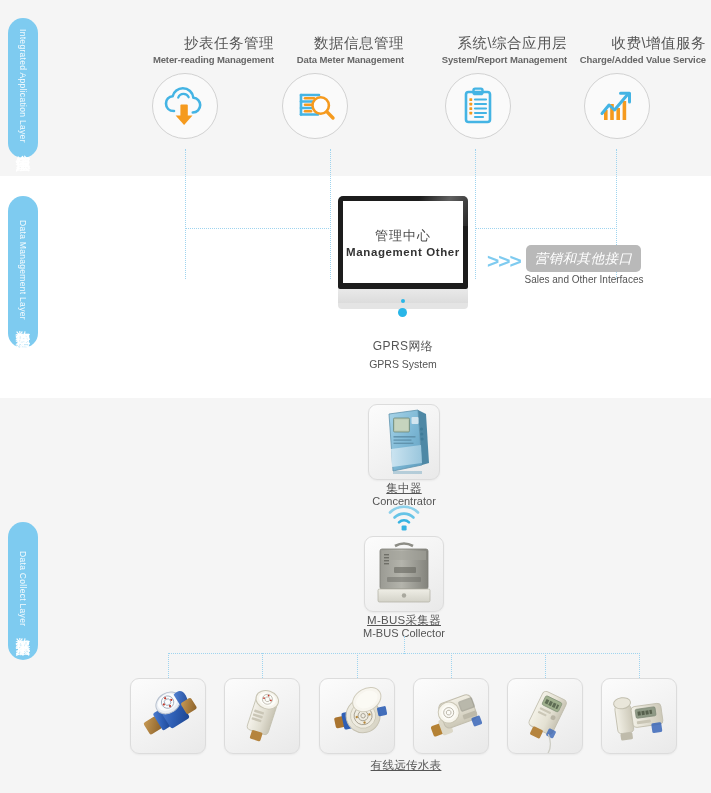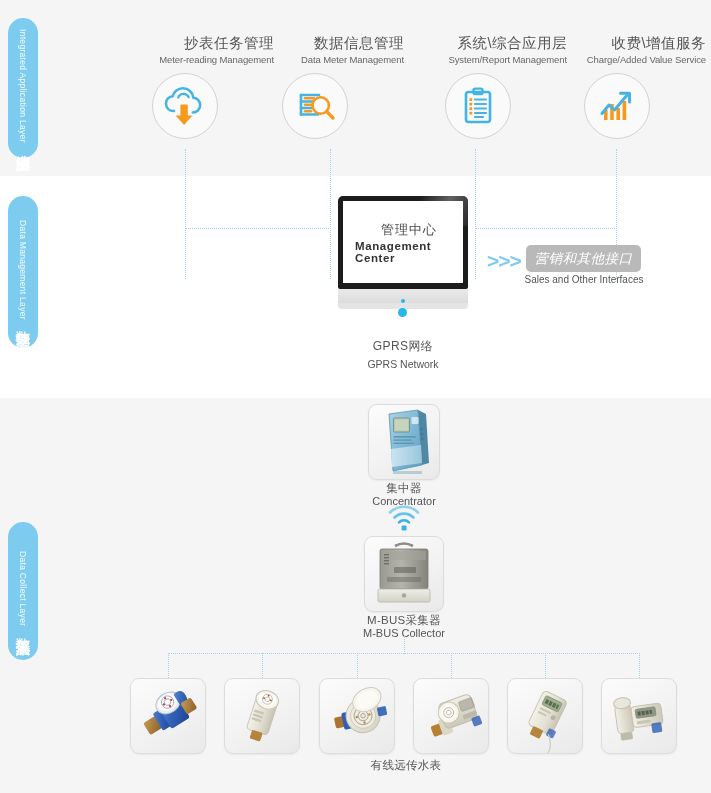--- a/index.html
+++ b/index.html
@@ -39,21 +39,21 @@
   #tab-collect { top: 522px; height: 138px; }
 
   
   .dot-v, .dot-h { position: absolute; }
   .dot-v { width: 1px; border-left: 1px dotted #9fd4ef; }
   .dot-h { height: 1px; border-top: 1px dotted #9fd4ef; }
 
   
   .app-node { position: absolute; width: 178px; text-align: right; top: 34px; }
   .app-title-cn { font-size: 14.5px; color: #555; letter-spacing: .5px; line-height: 1.25; }
-  .app-title-en { font-size: 9.5px; color: #666; font-weight: normal; letter-spacing: -.1px; margin-top: 2px; }
+  .app-title-en { font-size: 9.5px; color: #666; font-weight: bold; letter-spacing: -.1px; margin-top: 2px; }
   .app-circle {
     width: 66px; height: 66px; margin: 8px auto 0;
     border: 1px solid #d2d2d2; border-radius: 50%;
     background: #fafafa;
     display: flex; align-items: center; justify-content: center;
   }
   .app-circle svg { display:block; }
 
   
   #monitor { position: absolute; left: 338px; top: 196px; width: 130px; }
@@ -62,21 +62,21 @@
     border-radius: 5px 5px 2px 2px; padding: 5px 5px 6px 5px;
     position: relative; overflow: hidden;
   }
   .mon-bezel:after {
     content:""; position:absolute; right:0; top:0; width: 74px; height: 30px;
     background: linear-gradient(115deg, rgba(255,255,255,0) 30%, rgba(255,255,255,.30) 65%, rgba(255,255,255,.05) 100%);
     pointer-events:none;
   }
   .mon-screen {
     width: 100%; height: 100%; background: #ffffff;
-    display: flex; flex-direction: column; align-items: center; justify-content: center; padding-left: 12px;
+    display: flex; flex-direction: column; align-items: center; justify-content: center;
   }
   .mon-cn { font-size: 13px; color: #4a4a4a; letter-spacing: 1px; }
   .mon-en { font-size: 11.5px; color: #333; font-weight: bold; letter-spacing: .6px; margin-top: 1px; }
   .mon-neck { width: 130px; height: 14px; background: linear-gradient(#e9e9e9,#dcdcdc); }
   .mon-base { width: 130px; height: 6px; background: #e4e4e4; border-radius: 0 0 4px 4px; }
 
   
   #chev { position: absolute; left: 487px; top: 250px; font-size: 21px; color: #7ecbf0;
           letter-spacing: -1px; font-weight: bold; line-height: 1; }
   #sales-badge {
@@ -95,21 +95,21 @@
   .gprs-en { font-size: 10.5px; color: #555; margin-top: 3px; }
 
   
   .dev-card {
     position: absolute; border: 1px solid #dcdcdc; border-radius: 9px;
     background: linear-gradient(150deg,#fcfcfc 0%, #f2f2f2 55%, #e9e9e9 100%);
     box-shadow: 0 1px 2px rgba(0,0,0,.05);
     overflow: hidden;
   }
   .dev-cap { position: absolute; text-align: center; }
-  .cap-cn { font-size: 11.5px; color: #555; letter-spacing: .3px; line-height: 1.25; }
+  .cap-cn { font-size: 11.5px; color: #555; letter-spacing: .3px; line-height: 1.25; text-decoration: underline; }
   .cap-en { font-size: 11px; color: #555; line-height: 1.25; }
 
   #concentrator-card { left: 368px; top: 404px; width: 72px; height: 76px; }
   #concentrator-cap  { left: 340px; top: 481px; width: 128px; }
   #collector-card    { left: 364px; top: 536px; width: 80px; height: 76px; }
   #collector-cap     { left: 336px; top: 613px; width: 136px; }
 
   #wifi { position: absolute; left: 386px; top: 503px; width: 36px; height: 28px; }
 
   .meter-card { top: 678px; width: 76px; height: 76px; }
@@ -230,36 +230,36 @@
         <path d="M8 29.5L15 21l5.5 5L34 10" fill="none" stroke="#44b4e4" stroke-width="3" stroke-linecap="round" stroke-linejoin="round"></path>
         <path d="M26.5 9.2H35.5V18" fill="none" stroke="#44b4e4" stroke-width="3" stroke-linecap="round" stroke-linejoin="round"></path>
       </svg>
     </div>
   </div>
 
   <div id="monitor">
     <div class="mon-bezel">
       <div class="mon-screen">
         <div class="mon-cn lbl">管理中心</div>
-        <div class="mon-en lbl">Management Center</div>
+        <div class="mon-en lbl">Management Other</div>
       </div>
     </div>
     <div class="mon-neck"></div>
     <div class="mon-base"></div>
   </div>
 
   <div id="chev" class="lbl">&gt;&gt;&gt;</div>
   <div id="sales-badge" class="lbl">营销和其他接口</div>
   <div id="sales-en" class="lbl">Sales and Other Interfaces</div>
 
   <div class="blue-dot" style="left:401px; top:299px; width:4px; height:4px;"></div>
   <div class="blue-dot" style="left:398px; top:308px; width:9px; height:9px;"></div>
   <div id="gprs">
     <div class="gprs-cn lbl">GPRS网络</div>
-    <div class="gprs-en lbl">GPRS Network</div>
+    <div class="gprs-en lbl">GPRS System</div>
   </div>
 
   <div class="dev-card" id="concentrator-card">
     <svg width="70" height="74" viewBox="0 0 70 74">
       <defs>
         <linearGradient id="cg1" x1="0" y1="0" x2="1" y2="1">
           <stop offset="0" stop-color="#a8d4e8"></stop>
             <stop offset="0.5" stop-color="#7fb9d6"></stop>
             <stop offset="1" stop-color="#5d9cbd"></stop>
         </linearGradient>

